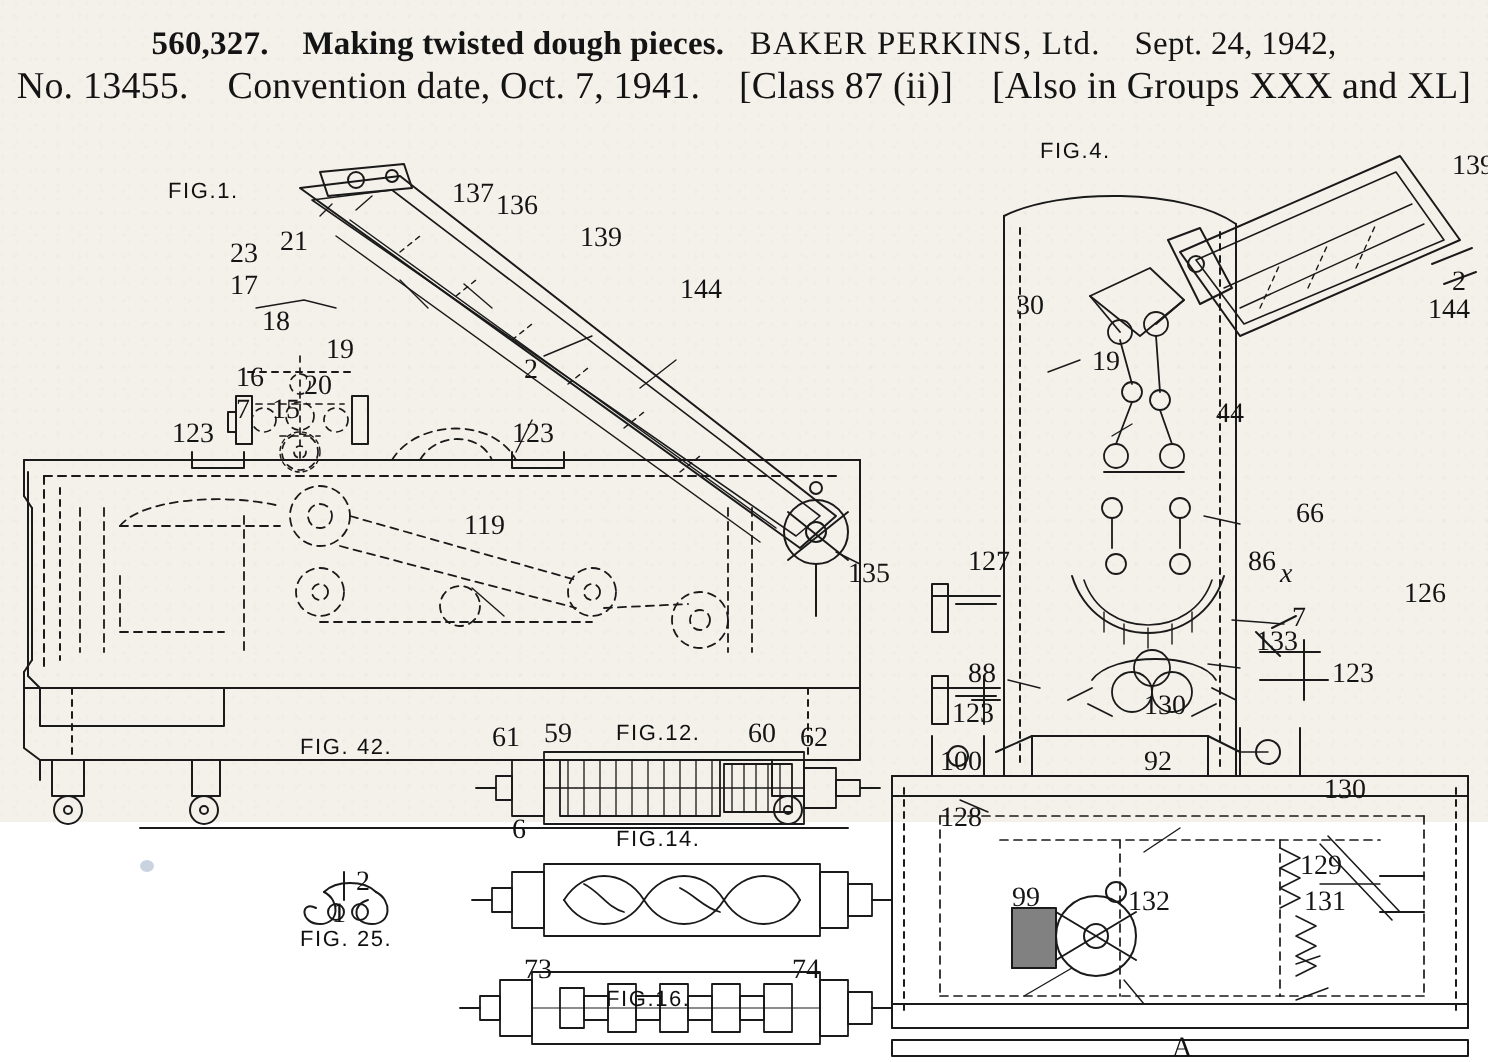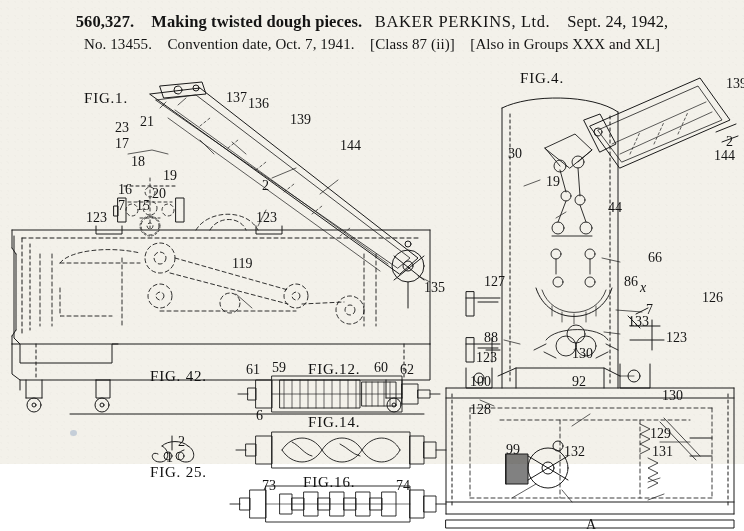--- a/index.html
+++ b/index.html
@@ -11,42 +11,42 @@
     width: 744px;
     height: 531px;
     overflow: hidden;
     font-family: "Liberation Serif", serif;
     color: #141414;
     position: relative;
   }
   #page {
     position: relative;
     width: 744px;
-    height: 464px;
+    height: 411px;
     background: #f3f1ea;
     background-image:
       radial-gradient(circle at 18% 22%, rgba(0,0,0,0.012) 0 1px, transparent 1px),
       radial-gradient(circle at 62% 68%, rgba(0,0,0,0.010) 0 1px, transparent 1px);
     background-size: 7px 7px, 11px 11px;
   }
 
   
   #header {
     position: absolute;
     left: 0; top: 0;
     width: 744px;
     padding-top: 12px;
     text-align: center;
   }
   .hline {
     white-space: nowrap;
     letter-spacing: 0.1px;
   }
   .hl1 { font-size: 16.5px; line-height: 20px; }
-  .hl2 { font-size: 15px; line-height: 20px; margin-top: 2px; }
+  .hl2 { font-size: 19px; line-height: 20px; margin-top: 2px; }
   .bold { font-weight: bold; }
   .spaced { letter-spacing: 0.6px; }
 
   
   #drawing {
     position: absolute;
     left: 0; top: 58px;
     width: 744px;
     height: 473px;
   }
@@ -54,22 +54,22 @@
 
   .lbl {
     position: absolute;
     font-family: "Liberation Serif", serif;
     font-size: 14px;
     color: #141414;
     white-space: nowrap;
   }
   .fig {
     position: absolute;
-    font-family: Liberation Serif, serif;
-    font-size: 15px;
+    font-family: Liberation Sans, sans-serif;
+    font-size: 11px;
     letter-spacing: 0.8px;
     color: #101010;
     white-space: nowrap;
   }
   .blotch {
     position: absolute;
     width: 7px; height: 6px;
     border-radius: 50%;
     background: #9fb0c8;
     opacity: .55;
@@ -443,21 +443,21 @@
 
       </g>
     </svg>
 
     <div class="fig" style="left:84px; top:32px;">FIG.1.</div>
     <div class="fig" style="left:520px; top:12px;">FIG.4.</div>
     <div class="fig" style="left:150px; top:310px;">FIG. 42.</div>
     <div class="fig" style="left:308px; top:303px;">FIG.12.</div>
     <div class="fig" style="left:308px; top:356px;">FIG.14.</div>
     <div class="fig" style="left:150px; top:406px;">FIG. 25.</div>
-    <div class="fig" style="left:303px; top:416px;text-align:right;">FIG.16.</div>
+    <div class="fig" style="left:303px; top:436px;text-align:right;">FIG.16.</div>
 
     <div class="lbl" style="left:115px; top:62px;">23</div>
     <div class="lbl" style="left:140px; top:56px;">21</div>
     <div class="lbl" style="left:115px; top:78px;">17</div>
     <div class="lbl" style="left:131px; top:96px;">18</div>
     <div class="lbl" style="left:163px; top:110px;">19</div>
     <div class="lbl" style="left:118px; top:124px;">16</div>
     <div class="lbl" style="left:152px; top:128px;">20</div>
     <div class="lbl" style="left:118px; top:140px;">7</div>
     <div class="lbl" style="left:136px; top:140px;">15</div>

